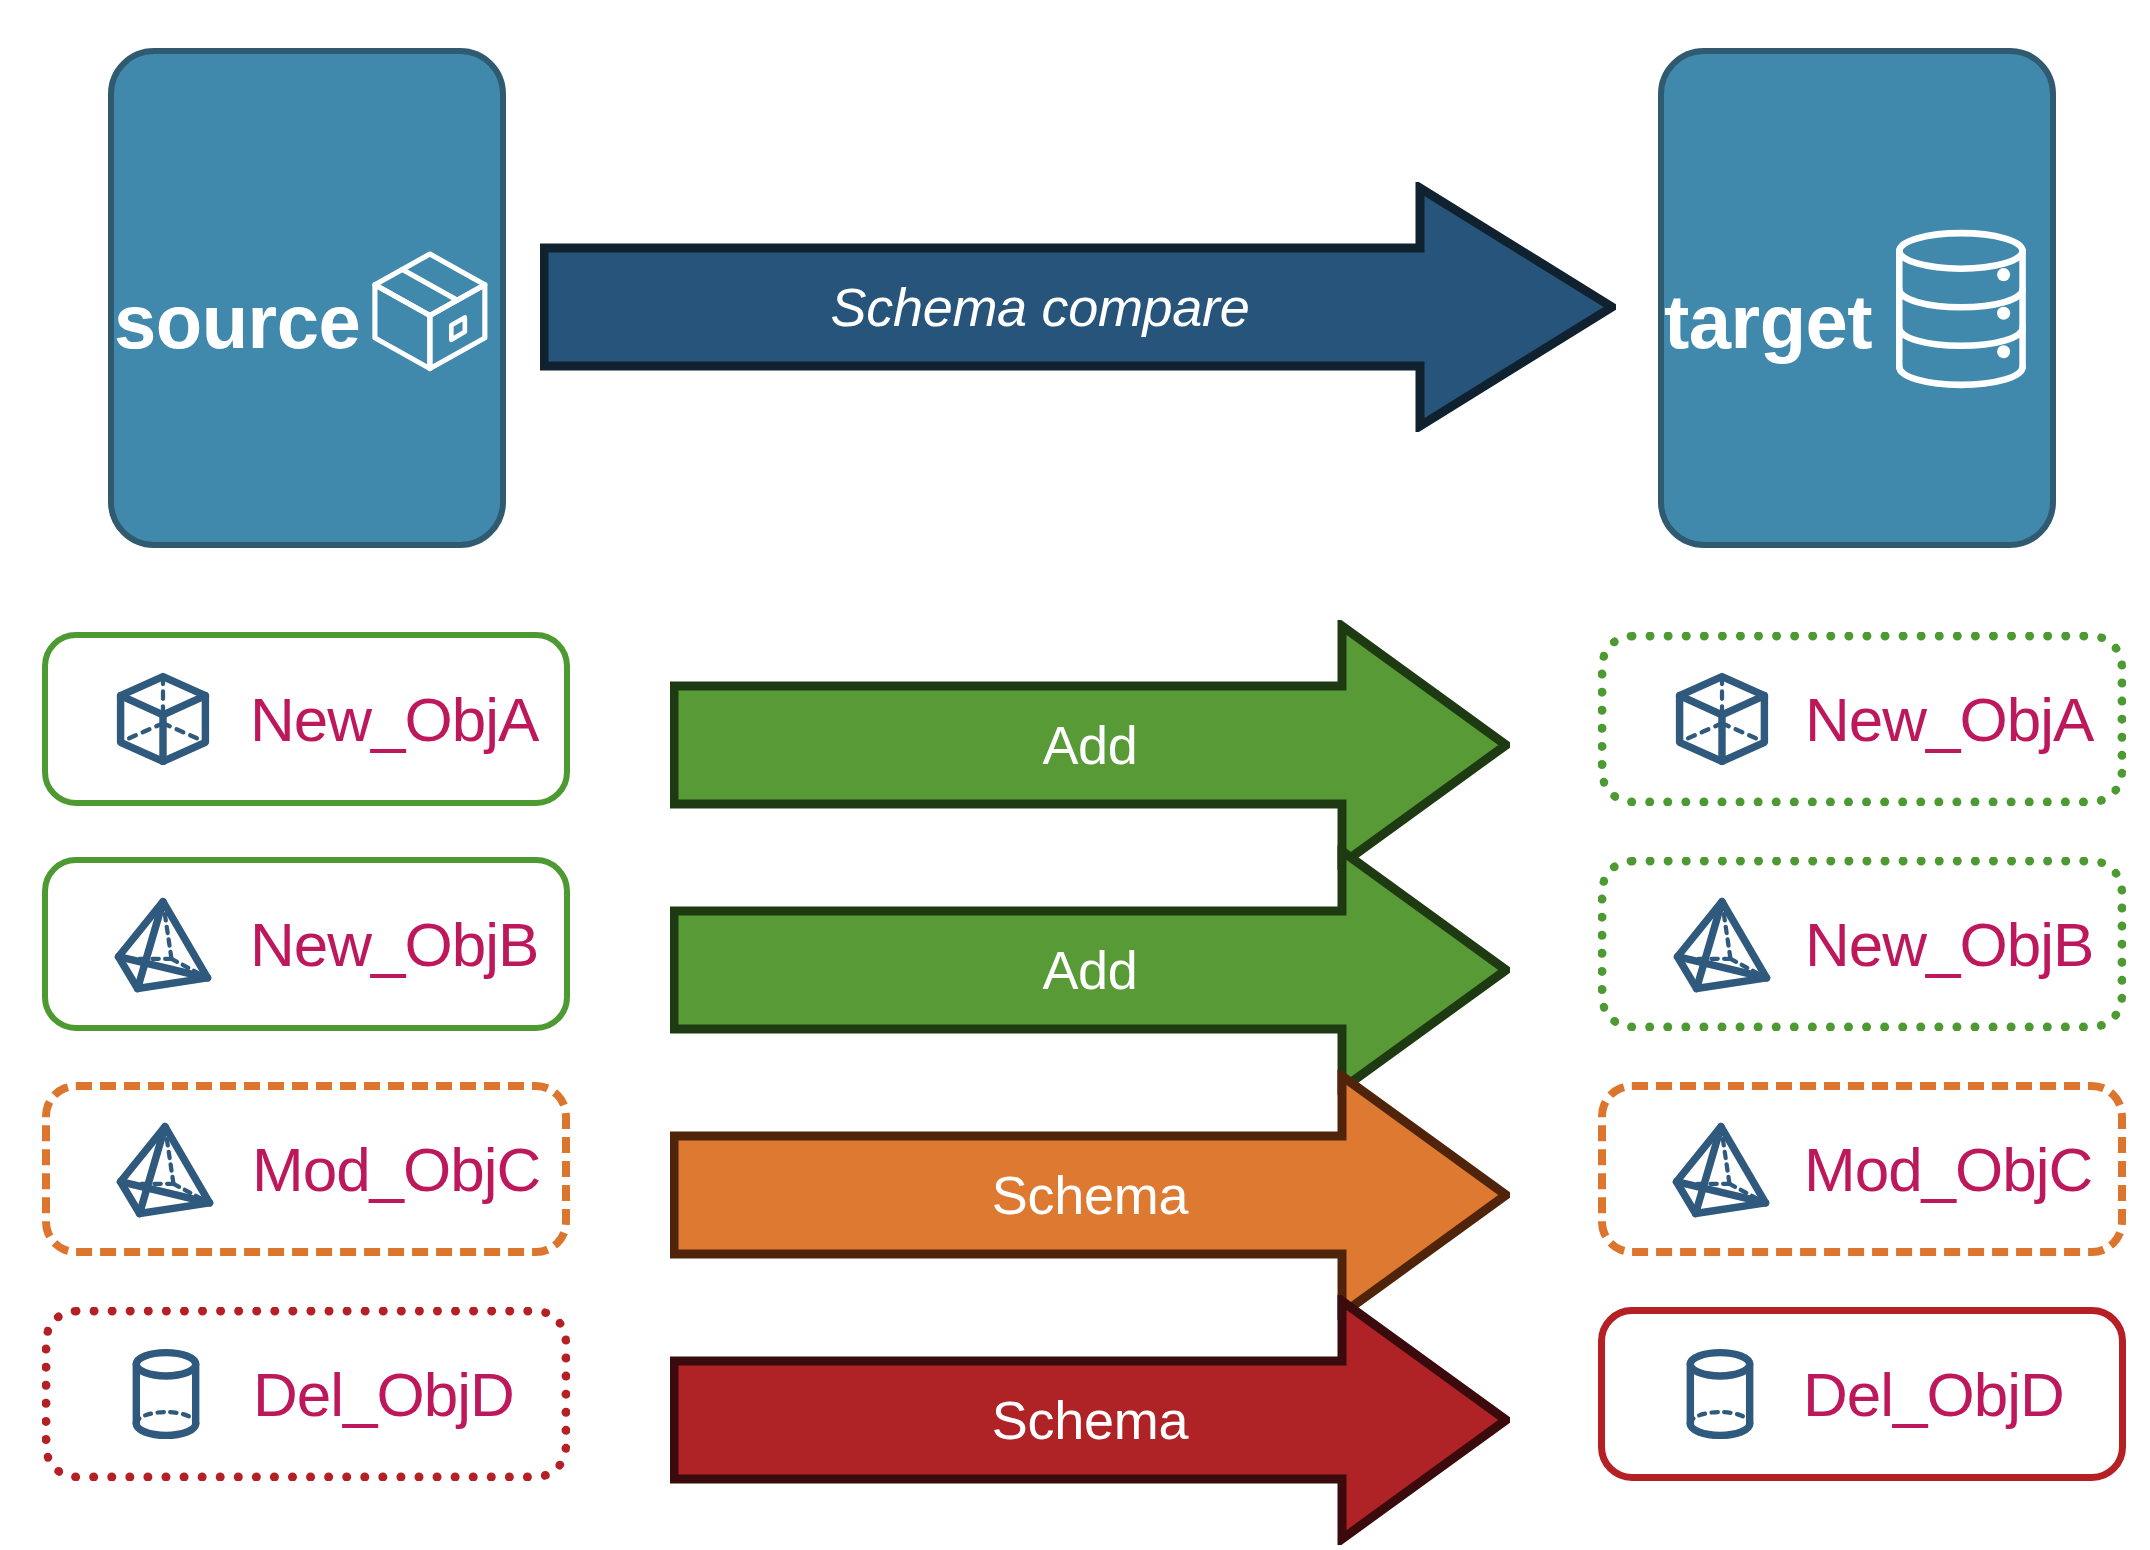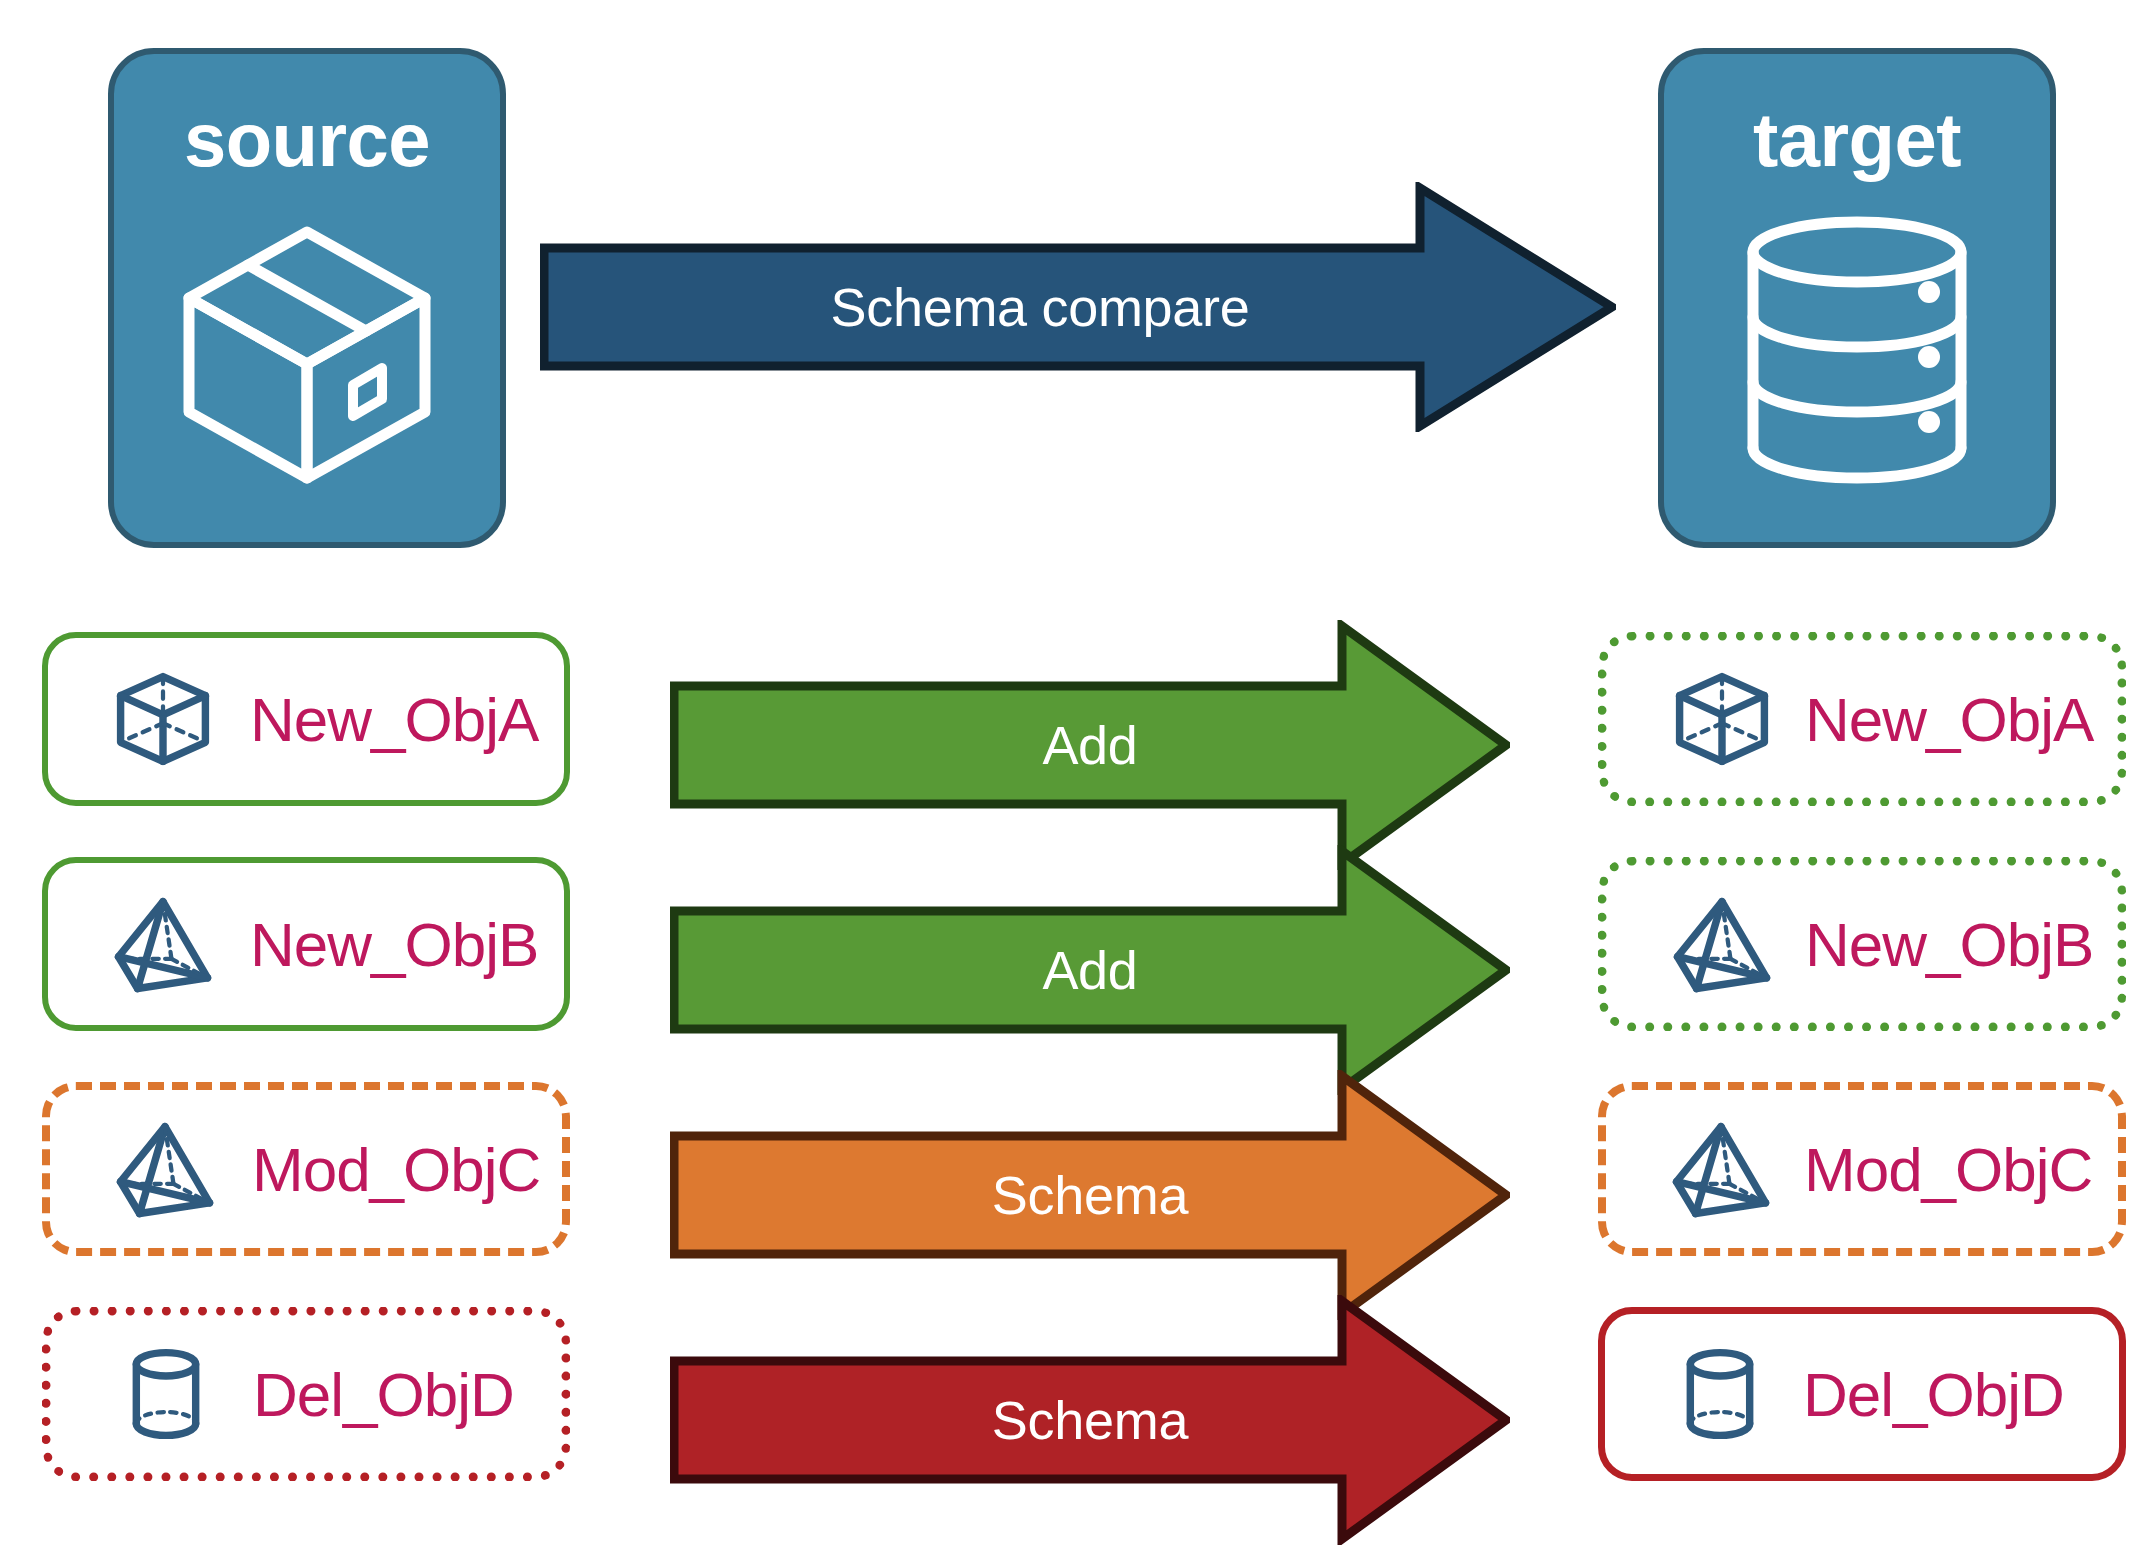--- a/index.html
+++ b/index.html
@@ -18,21 +18,20 @@
   
   .endpoint {
     position: absolute;
     width: 398px;
     height: 500px;
     border-radius: 46px;
     background: #4189AC;
     border: 6px solid #2F5A70;
     box-sizing: border-box;
     display: flex;
-    flex-direction: column;
     align-items: center;
   }
   .endpoint-title {
     margin-top: 48px;
     font-size: 76px;
     font-weight: bold;
     color: #ffffff;
     letter-spacing: -0.5px;
     line-height: 1;
   }
@@ -58,20 +57,21 @@
     top: 182px;
     width: 1000px;
     height: 250px;
     display: flex;
     align-items: center;
     justify-content: center;
     color: #ffffff;
     font-size: 54px;
     letter-spacing: -0.3px;
     pointer-events: none;
+    font-style: italic;
   }
 
   
   .obj-card {
     position: absolute;
     width: 528px;
     height: 174px;
     border-radius: 34px;
     background: #ffffff;
     box-sizing: border-box;

